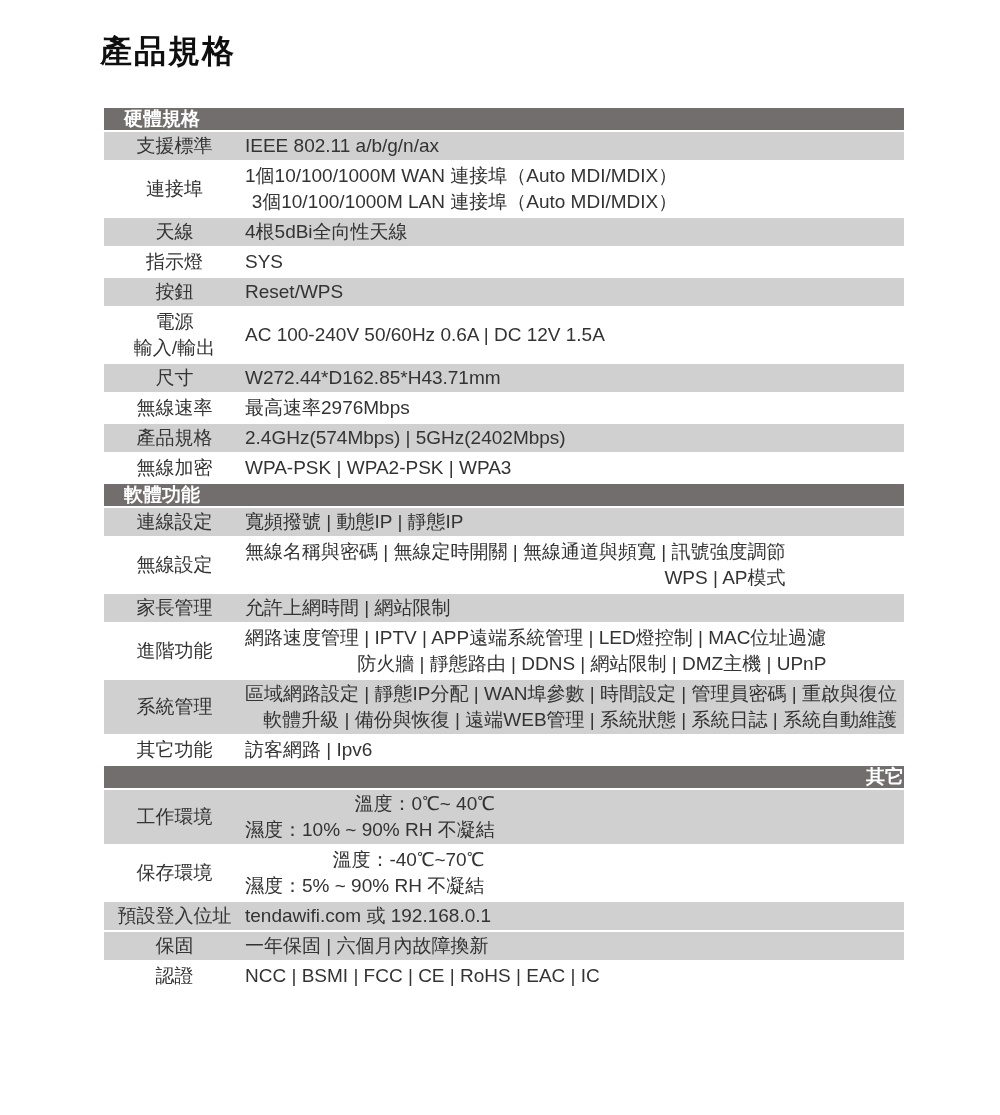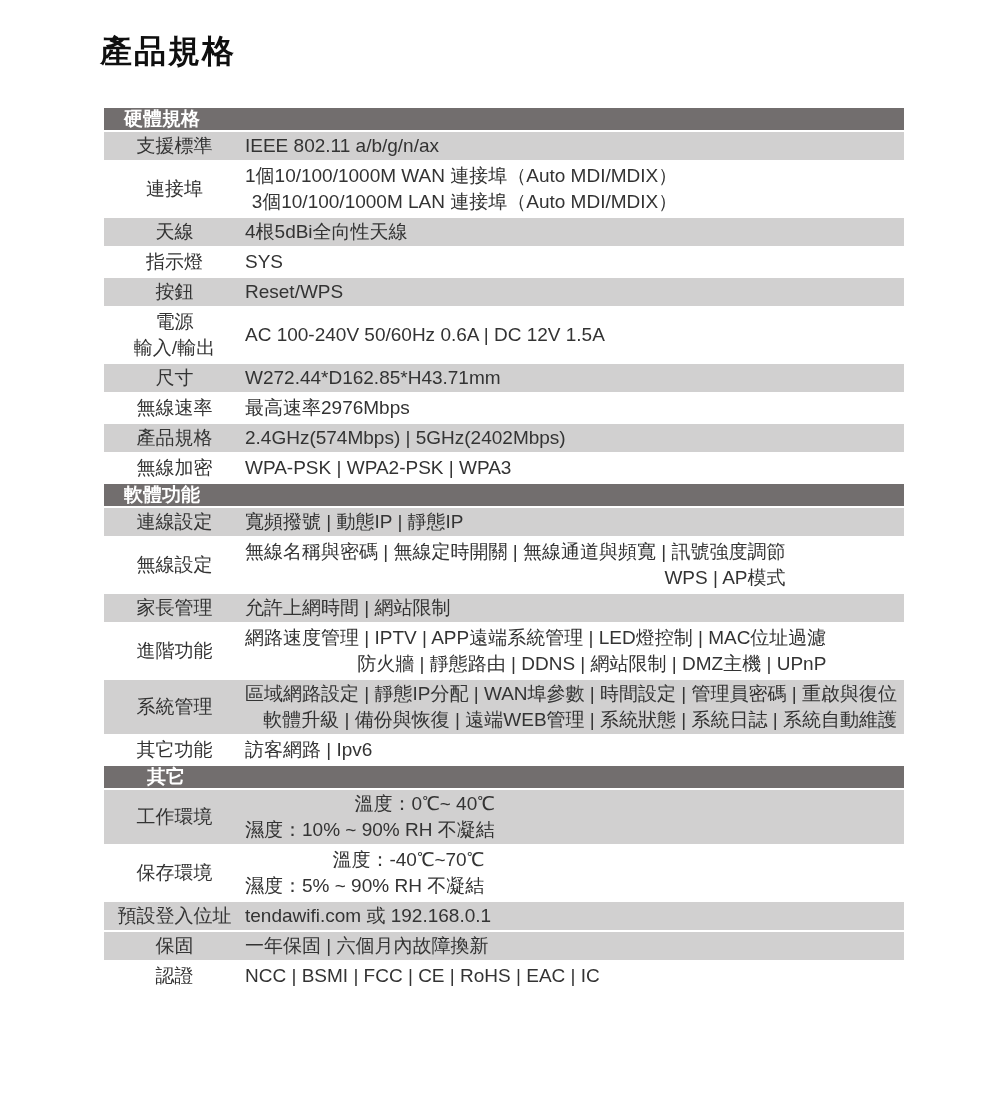--- a/index.html
+++ b/index.html
@@ -33,21 +33,21 @@
   }
   .section-header {
     background: var(--header-bg);
     color: var(--header-text);
     font-weight: 700;
     height: 24px;
     line-height: 22px;
     padding-left: 20px;
     border-bottom: 2px solid #ffffff;
   }
-  .section-header.indent-more { padding-left: 43px; }
+  .section-header.indent-more { padding-left: 43px; text-align: right; }
   .row {
     display: flex;
     border-bottom: 2px solid #ffffff;
     background: #ffffff;
   }
   .row.gray { background: var(--row-gray); }
   .cell {
     padding: 1px 0;
     white-space: pre-line;
     text-align: right;

